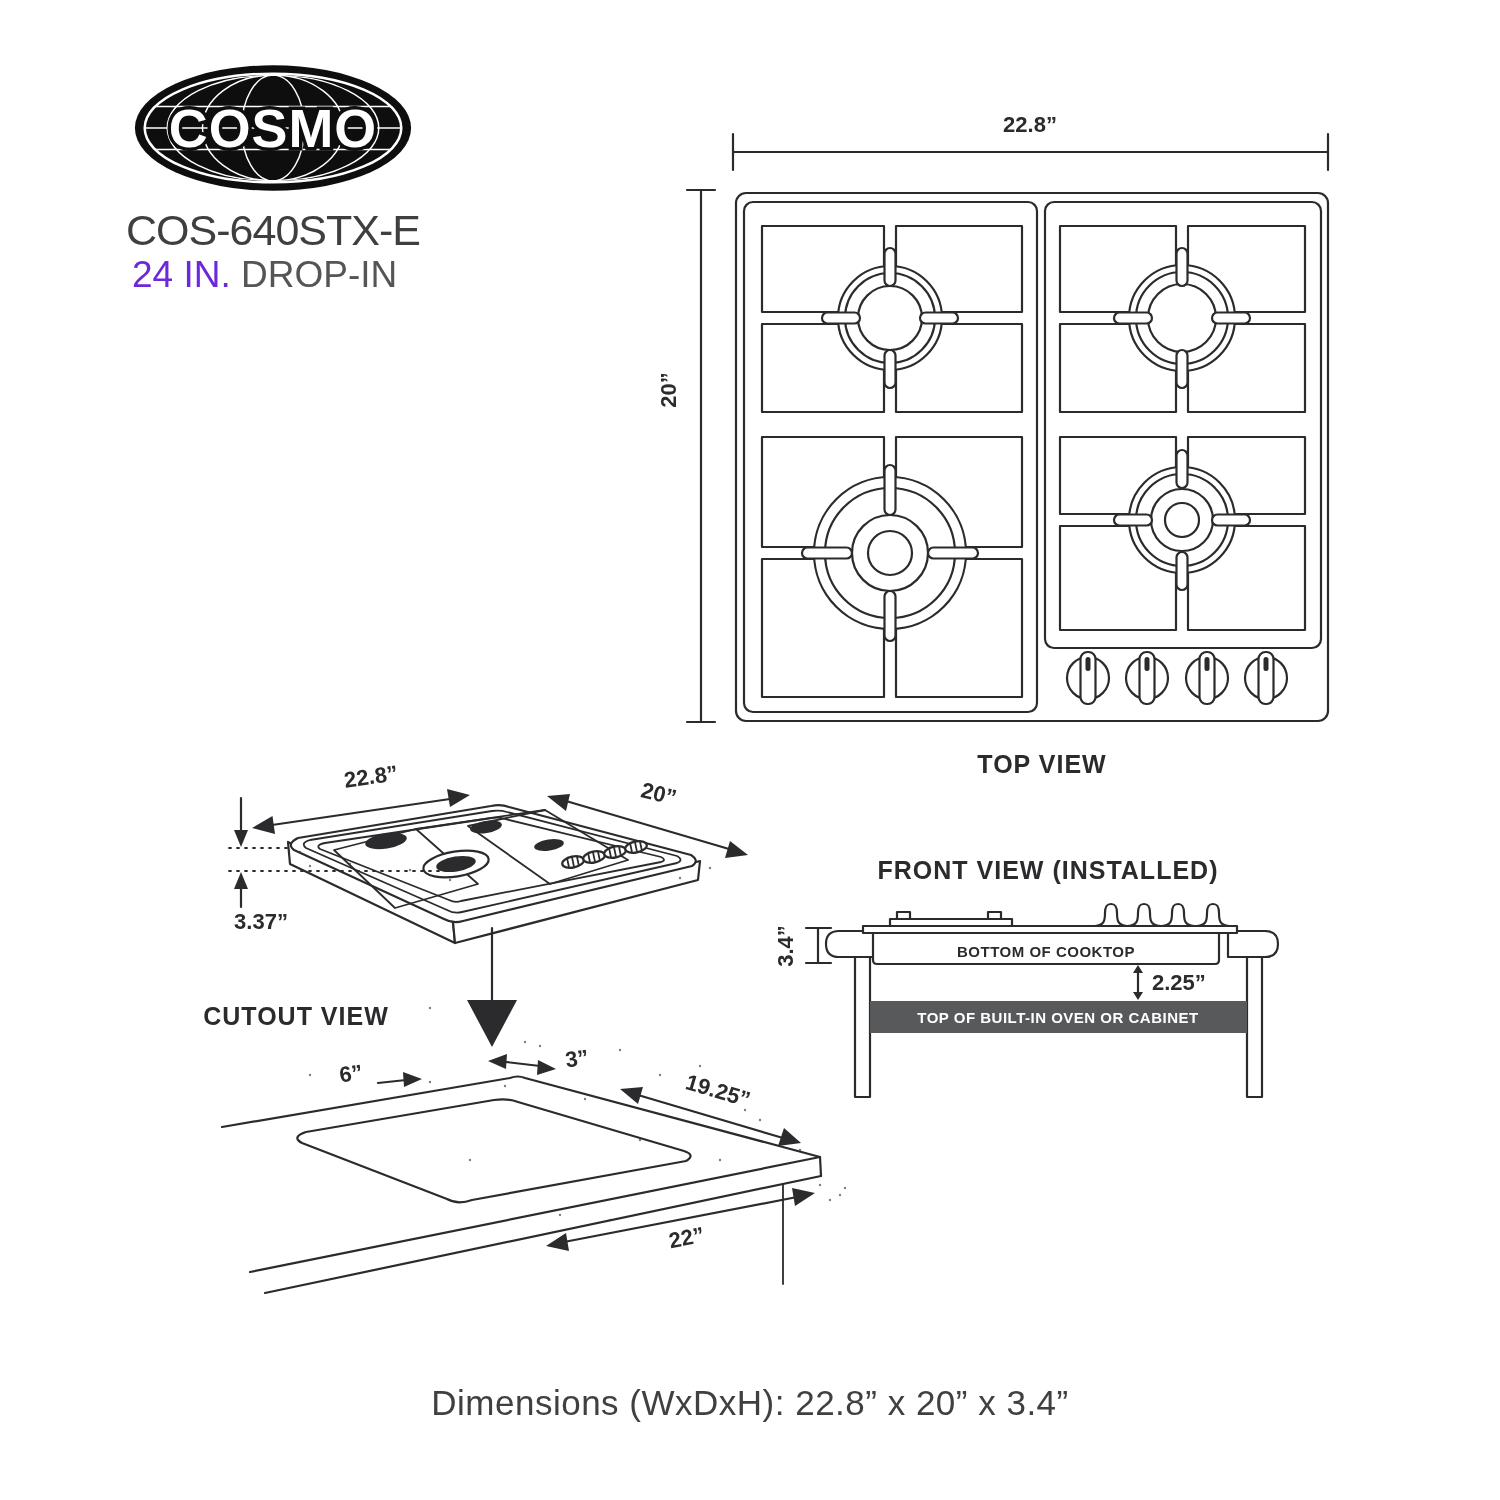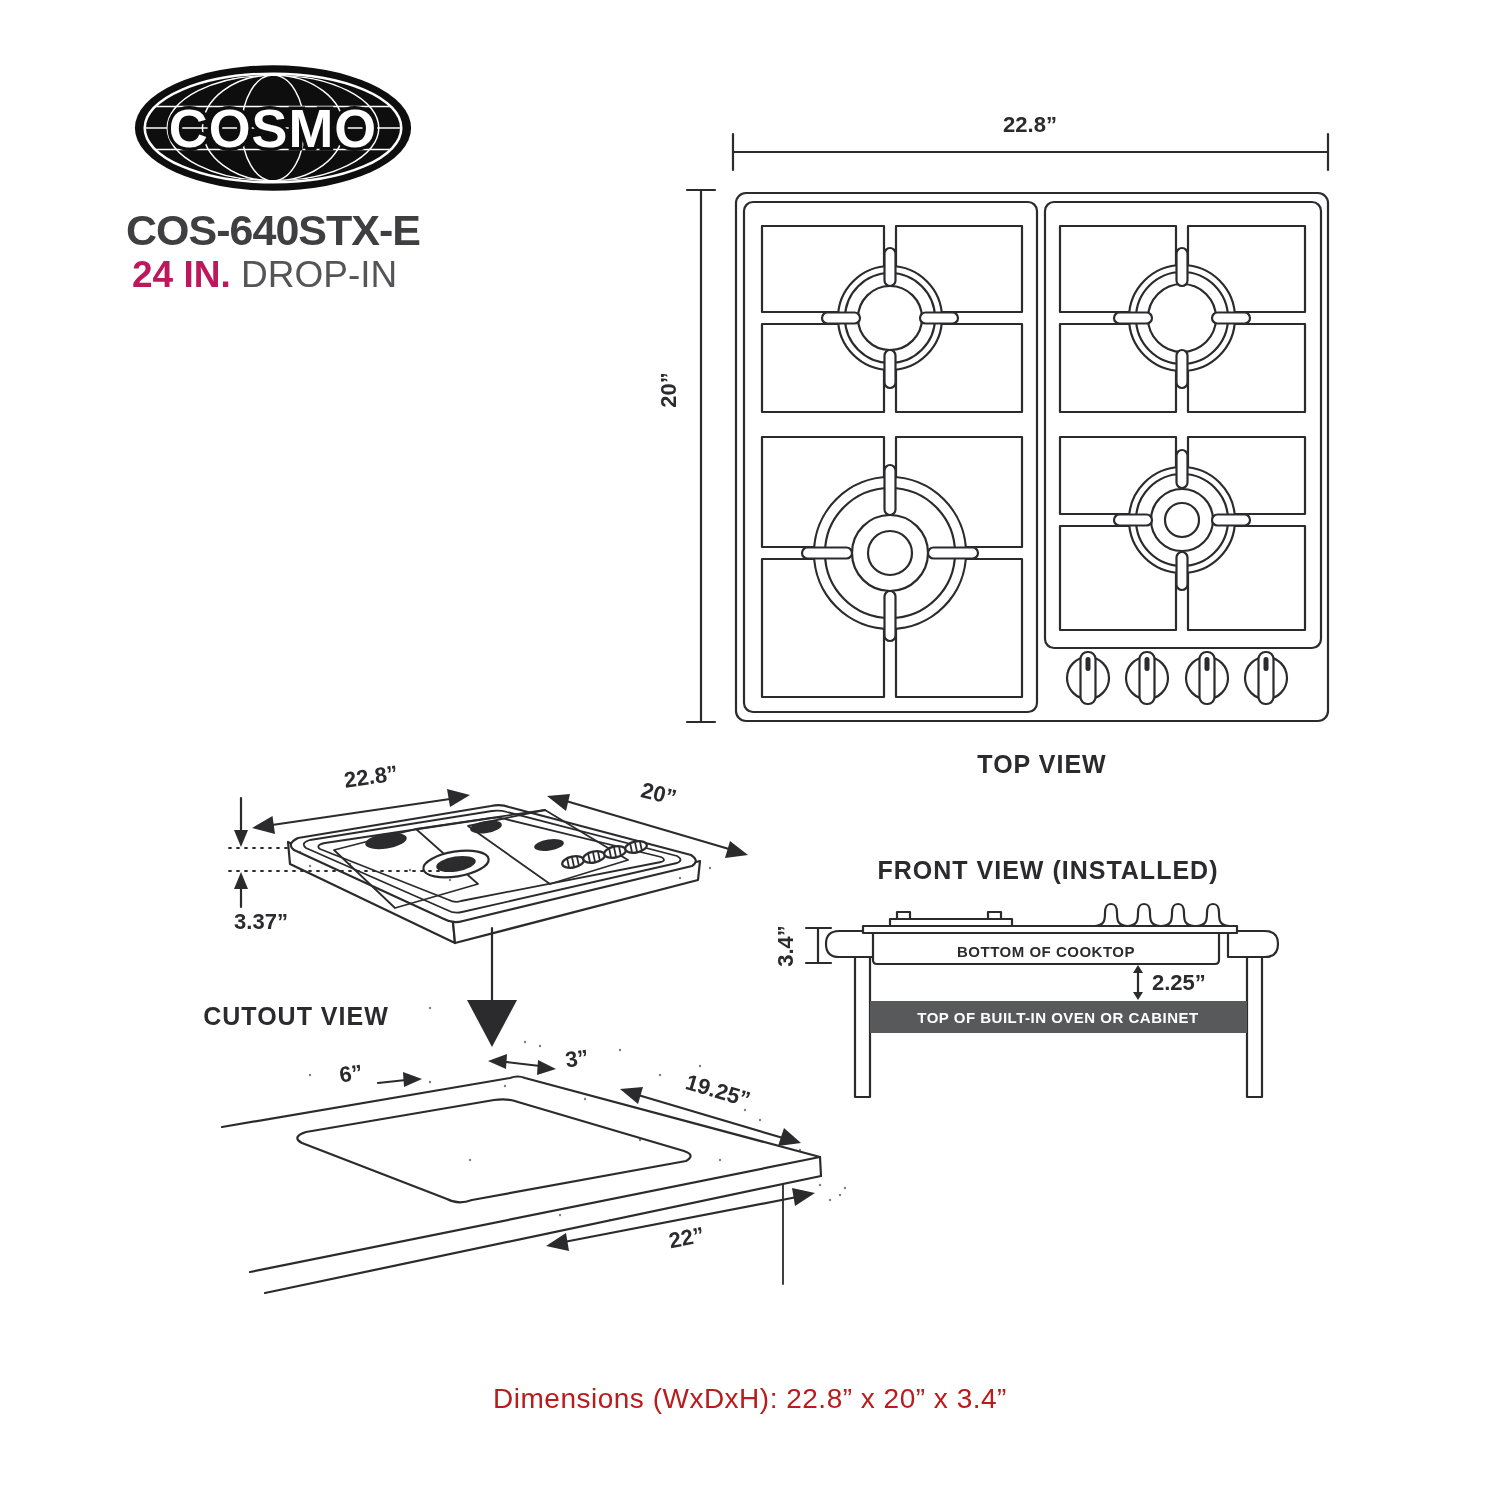--- a/index.html
+++ b/index.html
@@ -1,25 +1,25 @@
 <!DOCTYPE html>
 <html><head>
 <meta charset="utf-8">
 <style>
   html,body{margin:0;padding:0;background:#ffffff;}
   body{width:1500px;height:1500px;position:relative;overflow:hidden;
        font-family:"Liberation Sans","DejaVu Sans",sans-serif;color:#2b2b2e;}
   .abs{position:absolute;}
   #brand-block{left:118px;top:63px;width:310px;text-align:center;}
   #brand-logo{width:284px;height:130px;margin:0 auto;display:block;}
-  #brand-model{margin-top:16px;font-size:43px;font-weight:bold;color:#3f3f41;letter-spacing:-1px;line-height:1.0;}
+  #brand-model{margin-top:16px;font-size:43px;font-weight:normal;color:#3f3f41;letter-spacing:-1px;line-height:1.0;}
   #brand-sub{margin-top:4px;text-align:left;padding-left:14px;font-size:37px;line-height:1.05;color:#555558;}
-  #brand-sub .b{font-weight:bold;color:#be185d;}
+  #brand-sub .b{font-weight:normal;color:#6d28d9;}
   #footer-dimensions{left:0;top:1383px;width:1500px;text-align:center;
-     font-size:28px;color:#b91c1c;letter-spacing:0.5px;}
+     font-size:35px;color:#404040;letter-spacing:0.5px;}
   svg text{font-family:"Liberation Sans","DejaVu Sans",sans-serif;}
   .dim{font-size:22px;font-weight:bold;fill:#2b2b2e;}
   .viewtitle{font-size:25px;font-weight:bold;fill:#2b2b2e;letter-spacing:1px;}
   .ln{stroke:#2b2b2e;fill:none;stroke-width:2.2;stroke-linecap:round;stroke-linejoin:round;}
   .lnf{stroke:#2b2b2e;fill:#ffffff;stroke-width:2.2;stroke-linejoin:round;}
   .thin{stroke-width:1.8;}
   .arr{fill:#2b2b2e;stroke:none;}
 </style>
 </head>
 <body>

